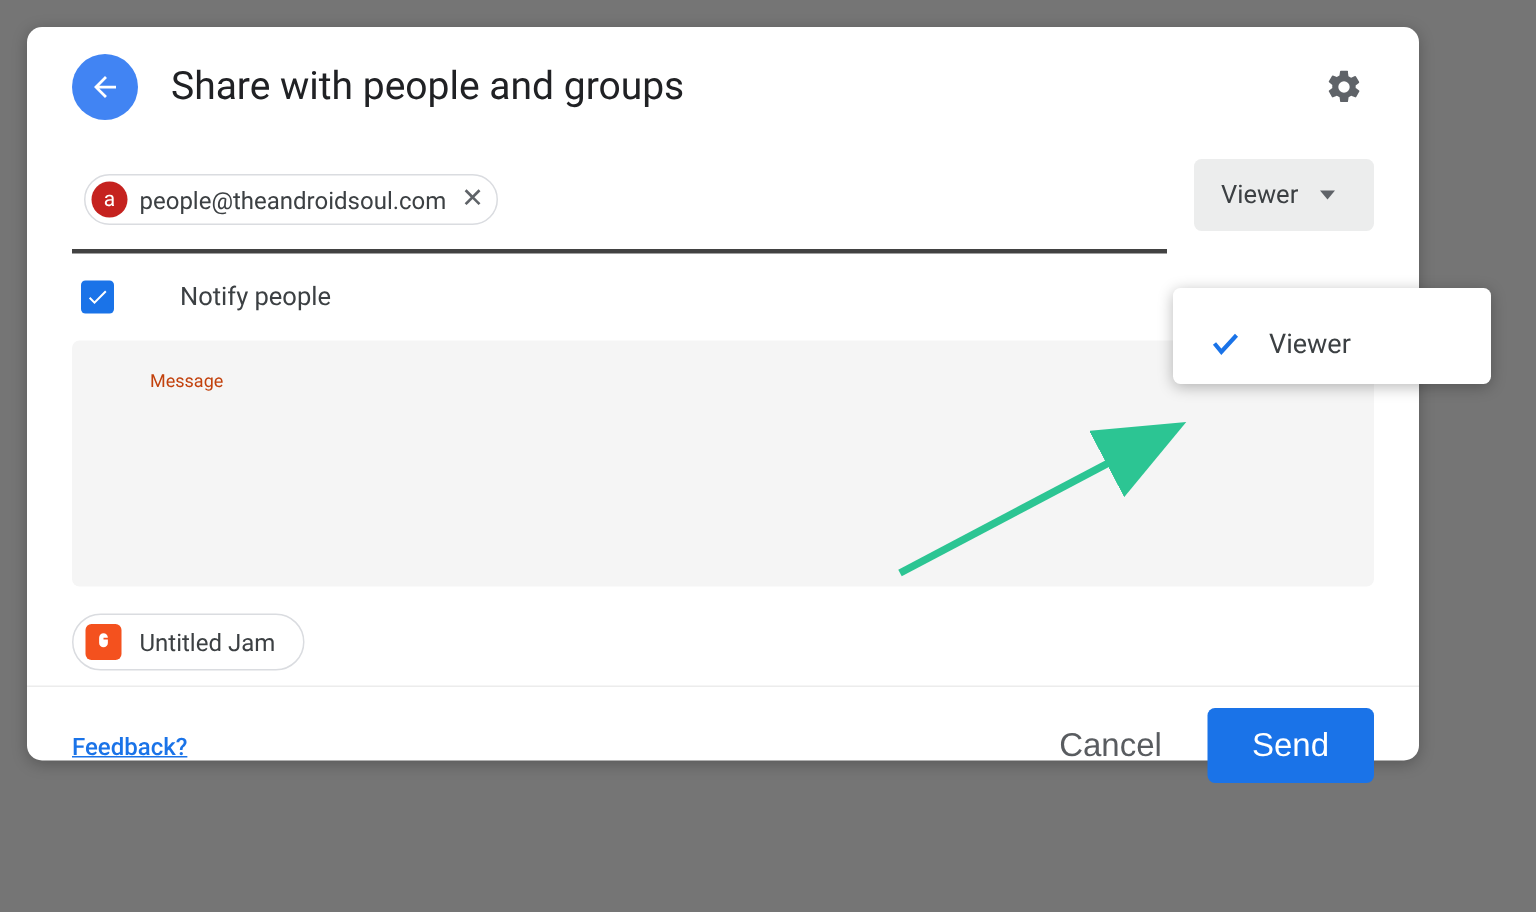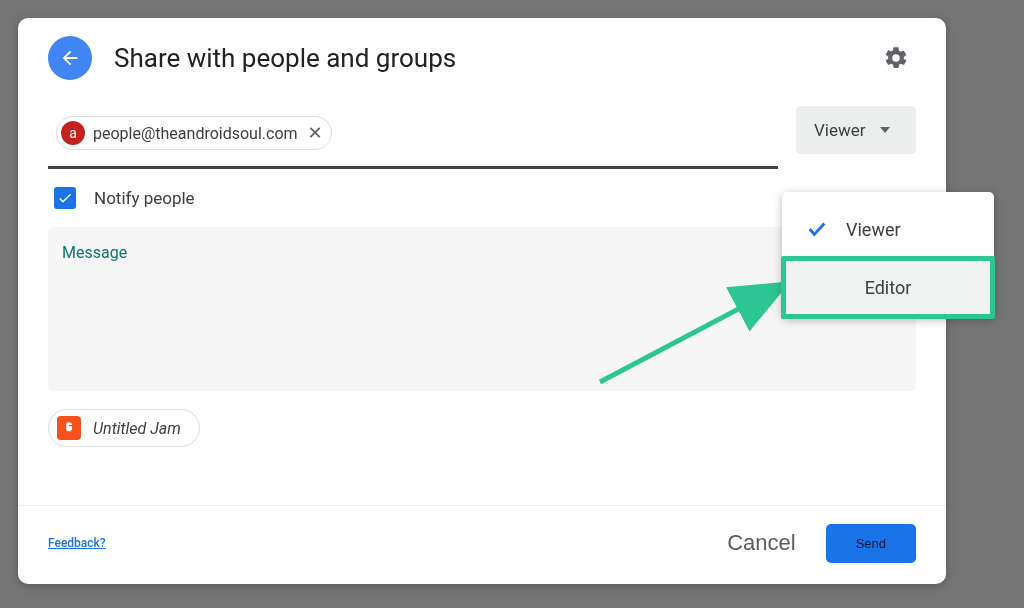--- a/index.html
+++ b/index.html
@@ -9,21 +9,21 @@
       width: 1024px;
       height: 608px;
       position: relative;
       overflow: hidden;
     }
     .dialog {
       position: absolute;
       left: 18px;
       top: 18px;
       width: 928px;
-      height: 566px;
+      height: 489px;
       background: #fff;
       border-radius: 10px;
       box-shadow: 0 2px 10px rgba(0,0,0,0.25);
       display: flex;
       flex-direction: column;
     }
     .header {
       display: flex;
       align-items: center;
       padding: 18px 30px 14px 30px;
@@ -115,83 +115,82 @@
     }
     .checkbox {
       width: 22px; height: 22px;
       background: #1a73e8;
       border-radius: 3px;
       display: flex; align-items: center; justify-content: center;
       margin-right: 18px;
       cursor: pointer;
     }
     .checkbox svg { width: 16px; height: 16px; fill: #fff; }
-    .notify-label { font-size: 17px; color: #3c4043; }
+    .notify-label { font-size: 17px; color: #3c4043; margin-left: 26px; }
 
     .message-box {
       margin: 0 30px;
       background: #f5f5f5;
       border-radius: 5px;
       min-height: 164px;
       padding: 16px 14px;
     }
-    .message-placeholder { color: #0f766e; font-size: 16px; }
+    .message-placeholder { color: #c2410c; font-size: 12px; margin-left: 38px; }
 
     .attachment-row {
       padding: 18px 30px 10px 30px;
     }
     .attachment-chip {
       display: inline-flex;
       align-items: center;
       border: 1px solid #dadce0;
       border-radius: 20px;
       padding: 6px 18px 6px 8px;
       font-size: 16px;
       color: #3c4043;
-      font-style: italic;
     }
     .jam-icon {
       width: 24px; height: 24px;
       background: #f4511e;
       border-radius: 4px;
       margin-right: 12px;
       display: flex; align-items: center; justify-content: center;
     }
     .jam-icon svg { width: 14px; height: 14px; fill: #fff; }
 
     .footer {
       margin-top: auto;
       border-top: 1px solid #ececec;
       padding: 14px 30px 18px 30px;
       display: flex;
       align-items: center;
     }
     .feedback-link {
       color: #1a73e8;
-      font-size: 12px;
+      font-size: 16px;
       text-decoration: underline;
       font-weight: 500;
       cursor: pointer;
       text-align: center;
     }
     .spacer { flex: 1; }
     .cancel-btn {
       background: transparent;
       border: none;
       color: #595c60;
       font-size: 22px;
       padding: 10px 20px;
       cursor: pointer;
       margin-right: 10px;
     }
     .send-btn {
       background: #1a73e8;
       border: none;
-      color: #0f172a;
-      font-size: 13px;
+      color: #ffffff;
+      font-size: 22px;
       padding: 12px 30px;
       border-radius: 5px;
       cursor: pointer;
       font-weight: 500;
     }
 
     .dropdown-menu {
       position: absolute;
       left: 782px;
       top: 192px;
@@ -300,24 +299,20 @@
 
 <div class="dropdown-menu">
   <div class="dropdown-item">
     <span class="check">
       <svg viewBox="0 0 24 24">
           <polyline points="4,12 9,18 20,6"></polyline>
         </svg>
     </span>
     <span>Viewer</span>
   </div>
-  <div class="dropdown-item highlighted">
-
-    <span>Editor</span>
-  </div>
 </div>
 
 <svg class="annotation-arrow" width="210" height="120">
   <defs>
     <marker id="arrowhead" markerWidth="12" markerHeight="10" refX="10" refY="5" orient="auto">
       <polygon points="0 0, 12 5, 0 10" fill="#2cc593"></polygon>
     </marker>
   </defs>
   <line x1="8" y1="110" x2="190" y2="14" stroke="#2cc593" stroke-width="5" marker-end="url(#arrowhead)"></line>
 </svg>

